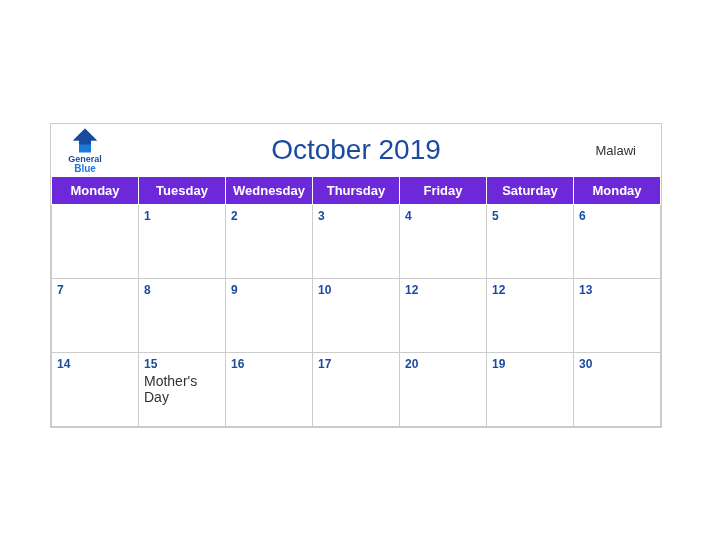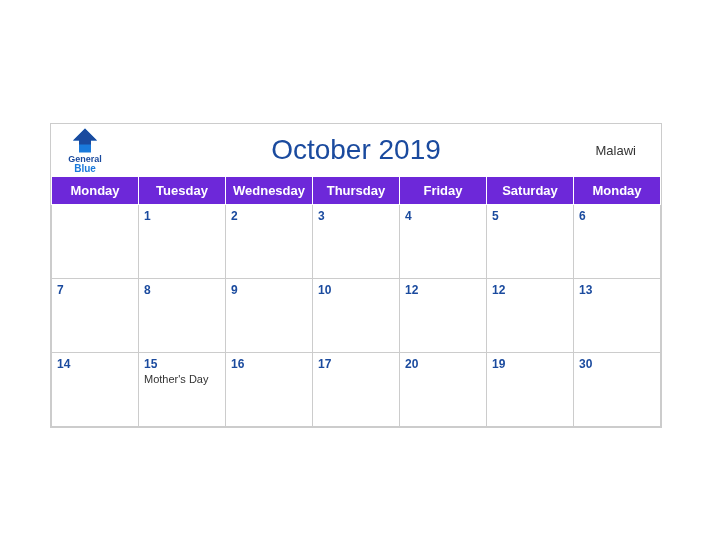--- a/index.html
+++ b/index.html
@@ -88,21 +88,21 @@
       padding: 4px 5px;
       background: #fff;
     }
     .day-number {
       font-size: 12px;
       color: #1a4a9e;
       font-weight: bold;
       display: block;
     }
     .event-label {
-      font-size: 11px;
+      font-size: 14px;
       color: #333;
       display: block;
       margin-top: 2px;
     }
     .empty-cell {
       background: #fff;
     }
   </style>
 </head>
 <body>

